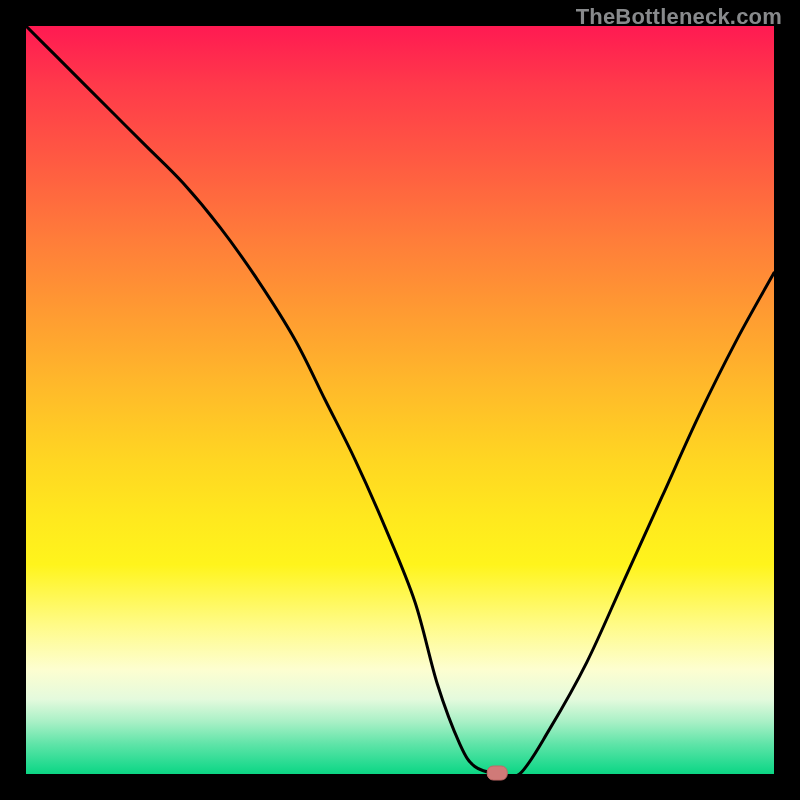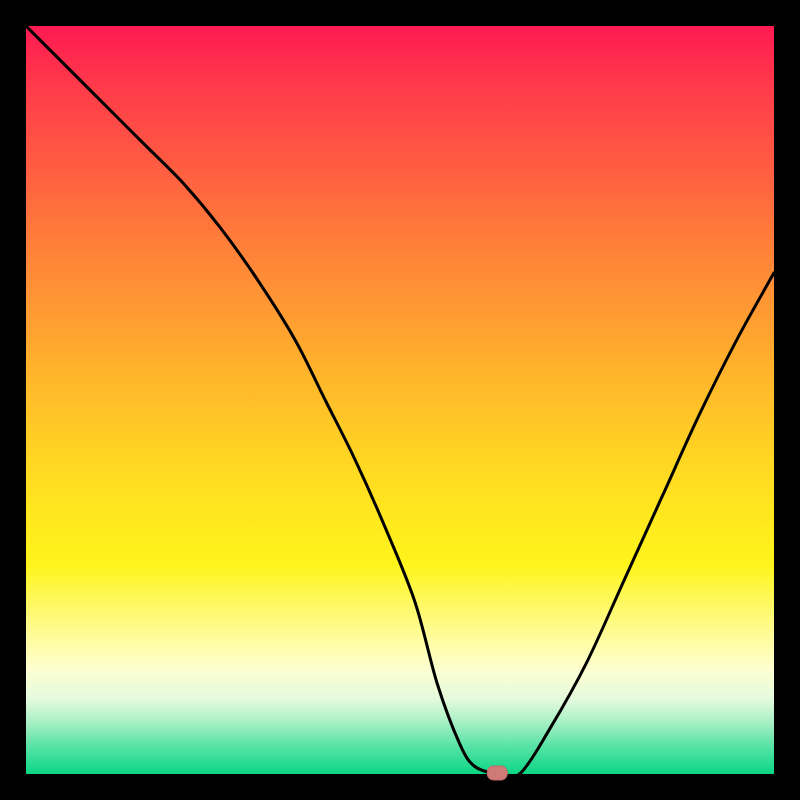--- a/index.html
+++ b/index.html
@@ -71,20 +71,21 @@
   .marker {
     fill: #d07a78;
     stroke: #c06866;
     stroke-width: 1;
   }
 </style>
 </head>
 <body>
 
 <div class="frame">
+  <div class="watermark">TheBottleneck.com</div>
 
   <div class="plot">
     <svg viewBox="0 0 748 748">
       <path id="curve-path" class="curve" d="M 0 0 C 4.986666666666667 4.986666666666679 19.946666666666665 19.94666666666675 29.92 29.920000000000073 C 39.89333333333334 39.893333333333395 49.866666666666674 49.866666666666596 59.84 59.83999999999992 C 69.81333333333333 69.81333333333323 79.78666666666666 79.78666666666663 89.75999999999999 89.75999999999999 C 99.73333333333332 99.73333333333335 108.46000000000001 108.46000000000008 119.68 119.68000000000006 C 130.9 130.90000000000006 144.61333333333332 143.3666666666666 157.07999999999998 157.07999999999993 C 169.54666666666665 170.79333333333327 182.01333333333335 185.75333333333336 194.48000000000002 201.96000000000004 C 206.9466666666667 218.1666666666667 219.41333333333333 235.62 231.88 254.32 C 244.34666666666666 273.02 258.05999999999995 294.21333333333337 269.28 314.16 C 280.5 334.1066666666667 289.22666666666663 354.05333333333334 299.2 374 C 309.17333333333335 393.94666666666666 319.14666666666665 412.6466666666667 329.12 433.84000000000003 C 339.09333333333336 455.03333333333336 349.0666666666666 477.4733333333333 359.03999999999996 501.15999999999997 C 369.0133333333333 524.8466666666666 380.23333333333335 549.78 388.96000000000004 575.96 C 397.6866666666667 602.1400000000001 403.9200000000001 634.5533333333333 411.40000000000003 658.24 C 418.88 681.9266666666667 427.6066666666666 704.3666666666667 433.84 718.08 C 440.0733333333333 731.7933333333334 442.56666666666666 735.5333333333333 448.8 740.52 C 455.03333333333336 745.5066666666667 463.76 746.7533333333333 471.24 748 C 478.72 749.2466666666667 484.9533333333333 755.48 493.68 748 C 502.4066666666667 740.52 512.38 721.82 523.6 703.12 C 534.82 684.42 548.5333333333333 660.7333333333333 561 635.8 C 573.4666666666667 610.8666666666666 585.9333333333333 580.9466666666666 598.4 553.52 C 610.8666666666667 526.0933333333334 623.3333333333333 498.6666666666667 635.8 471.24 C 648.2666666666667 443.81333333333333 660.7333333333333 415.14000000000004 673.2 388.96000000000004 C 685.6666666666667 362.78000000000003 698.1333333333333 337.8466666666667 710.6 314.16 C 723.0666666666667 290.47333333333336 741.7666666666667 258.06 748 246.83999999999997"></path>
       <rect id="marker-rect" class="marker" rx="6" ry="6" width="20" height="14" x="461.24" y="740"></rect>
     </svg>
   </div>
 </div>
 
 </body></html>

